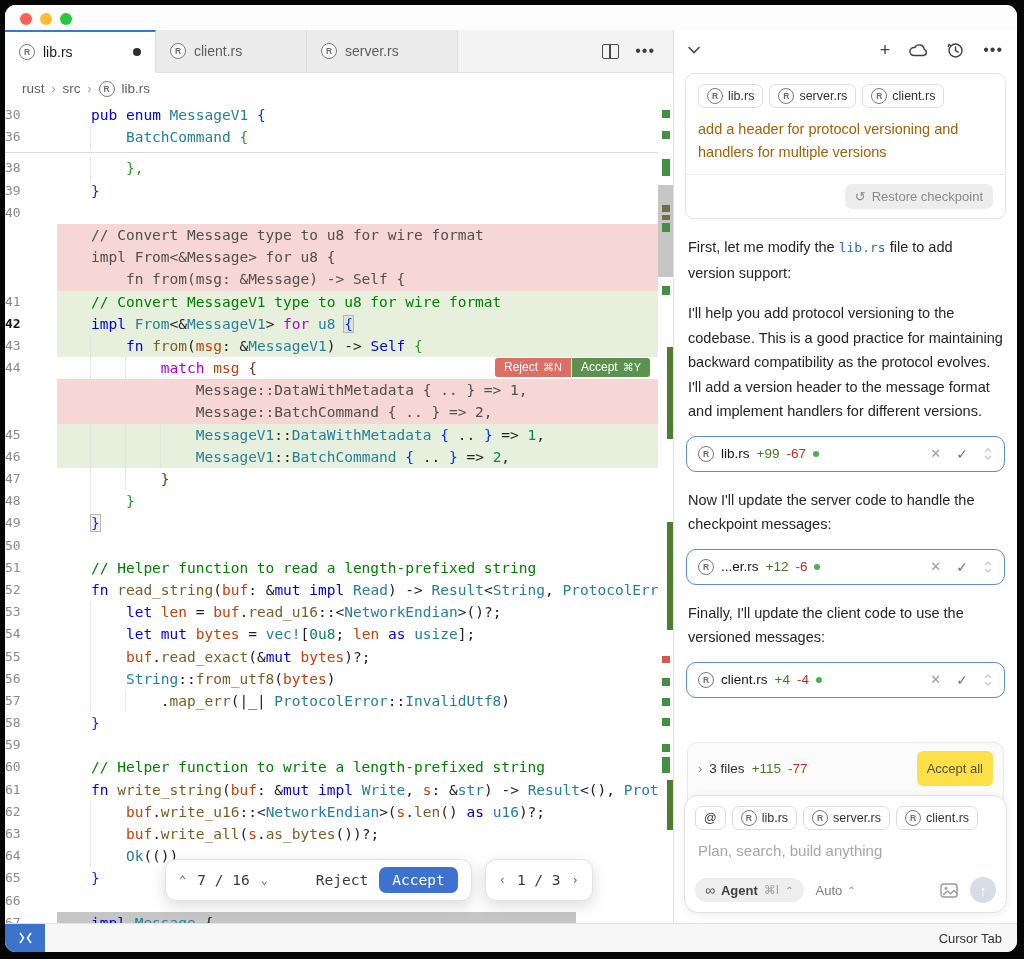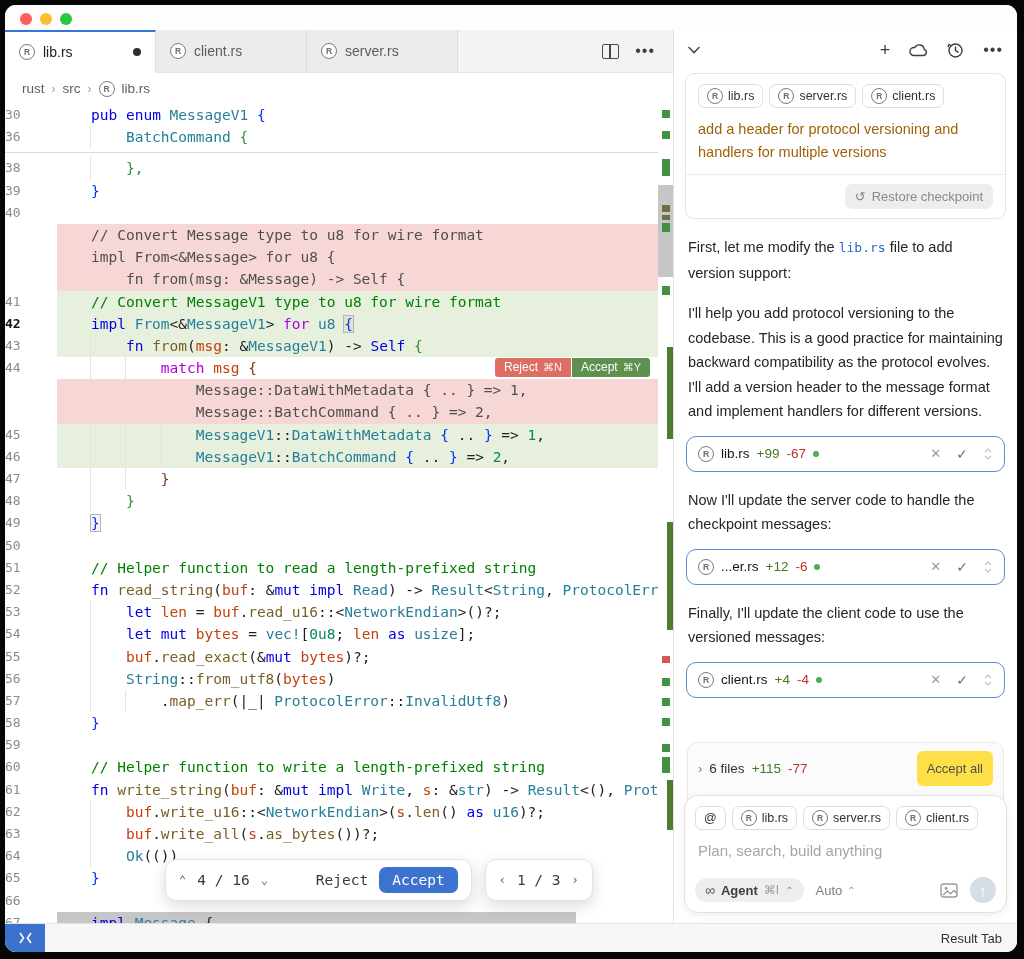--- a/index.html
+++ b/index.html
@@ -201,21 +201,21 @@
             <div class="mark g" style="top: 574px; height: 8px;"></div>
             <div class="mark g" style="top: 594px; height: 8px;"></div>
             <div class="mark g" style="top: 614px; height: 8px;"></div>
             <div class="mark g" style="top: 640px; height: 8px;"></div>
             <div class="mark g" style="top: 653px; height: 16px;"></div>
             <div class="mark gd" style="top: 676px; height: 50px;"></div>
           </div>
         <div class="float-toolbar">
           <div class="ft-card">
             <span class="chev">⌃</span>
-            <span>4 / 16</span>
+            <span>7 / 16</span>
             <span class="chev">⌄</span>
             <span style="width:26px"></span>
             <span>Reject</span>
             <span class="accept-btn">Accept</span>
           </div>
           <div class="ft-card">
             <span class="chev">‹</span>
             <span>1 / 3</span>
             <span class="chev">›</span>
           </div>
@@ -323,21 +323,21 @@
                 <path d="M2 5 L5 2 L8 5" stroke="#c9c9c9" stroke-width="1.4" fill="none"></path>
                 <path d="M2 9 L5 12 L8 9" stroke="#c9c9c9" stroke-width="1.4" fill="none"></path>
               </svg>
           </span>
         </div>
       </div>
 
       <div class="chat-bottom">
         <div class="summary">
           <span style="color:#808080;font-size:13px">›</span>
-          <span class="sum-files">6 files</span>
+          <span class="sum-files">3 files</span>
           <span class="adds">+115</span>
           <span class="dels">-77</span>
           <span class="accept-all">Accept all</span>
         </div>
         <div class="input-card">
           <div class="chip-row">
             <span class="chip">@</span>
             <span class="chip">
                 <span class="ricon">R</span>
                 <span>lib.rs</span>
@@ -379,15 +379,15 @@
     </div>
   </div>
 
   <div class="statusbar">
     <span class="remote">
       <svg width="13" height="12" viewBox="0 0 13 12">
           <path d="M4.5 1 L1 6 L4.5 11" stroke="#fff" stroke-width="1.6" fill="none" transform="scale(-1,1) translate(-5.5,0)"></path>
           <path d="M8.5 1 L12 6 L8.5 11" stroke="#fff" stroke-width="1.6" fill="none" transform="scale(-1,1) translate(-20.5,0)"></path>
         </svg>
     </span>
-    <span class="status-right">Result Tab</span>
+    <span class="status-right">Cursor Tab</span>
   </div>
 </div>
 
 </body></html>

